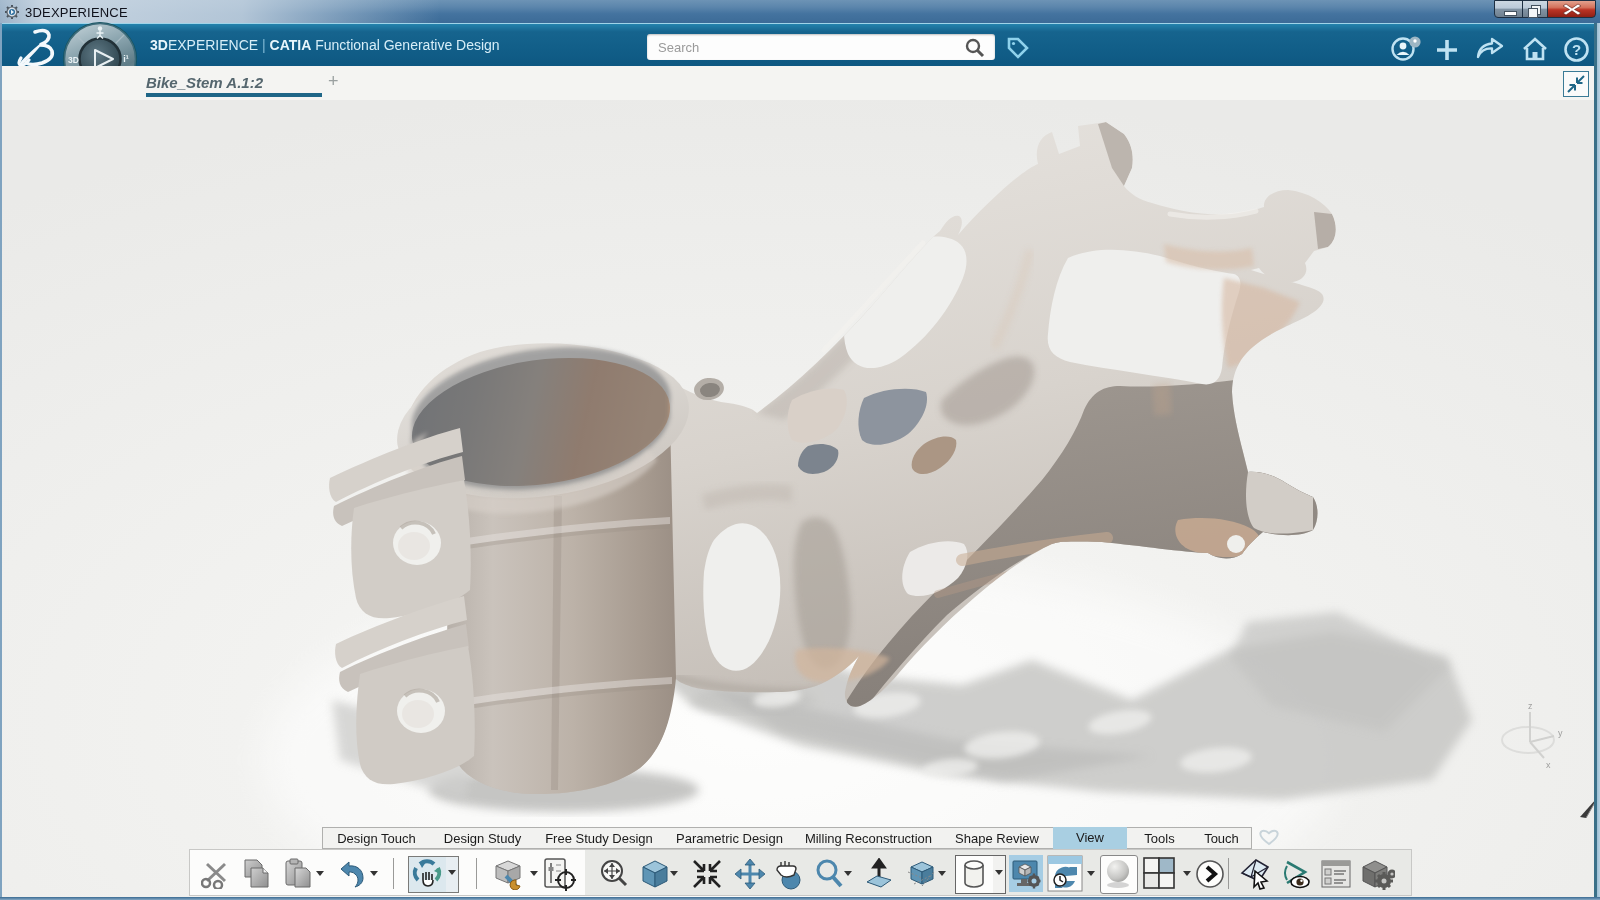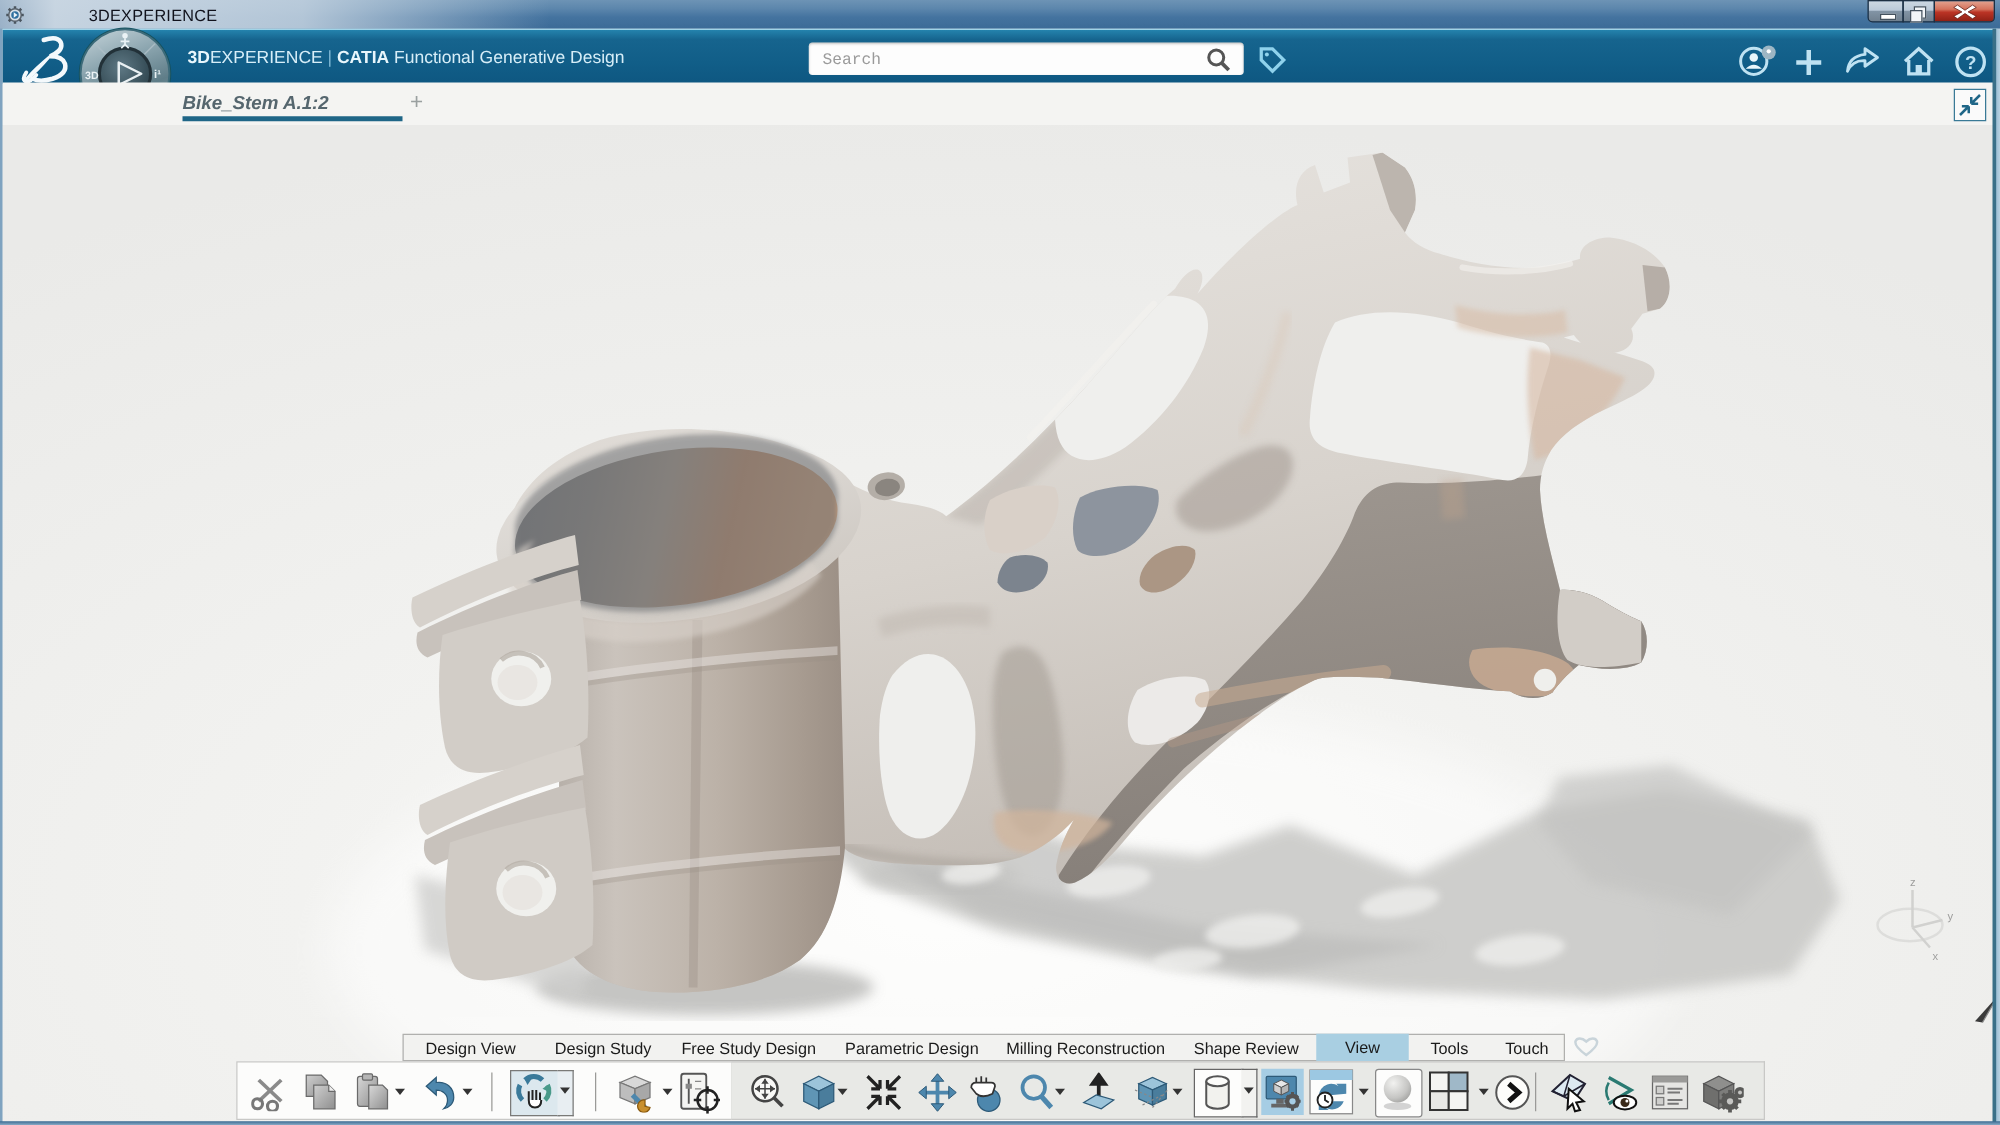--- a/index.html
+++ b/index.html
@@ -4,39 +4,39 @@
 <style>
   html,body{margin:0;padding:0;width:1600px;height:900px;overflow:hidden;
     font-family:"Liberation Sans", sans-serif;}
   #stage{position:absolute;left:0;top:0;width:1600px;height:900px;background:#ecedec;}
   .abs{position:absolute;}
   
   #titlebar{left:0;top:0;width:1600px;height:23px;
     background:linear-gradient(180deg,#6d93b5 0%,#5c86ac 30%,#44739f 60%,#3c6b97 100%);}
   #titleglow{left:0;top:0;width:440px;height:23px;
     background:linear-gradient(90deg,rgba(185,200,215,.75) 0%,rgba(205,217,228,.95) 10%,rgba(198,212,225,.85) 55%,rgba(160,185,210,0) 100%);}
-  #titletext{left:25px;top:5px;font-size:13px;color:#10121c;letter-spacing:.2px;margin-left:46px;}
+  #titletext{left:25px;top:5px;font-size:13px;color:#10121c;letter-spacing:.2px;}
   
   #winbtns{left:1494px;top:0;width:102px;height:19px;}
   .wbtn{position:absolute;top:0;height:18px;border:1px solid #1d2f42;box-sizing:border-box;}
   #btnmin{left:0;width:29px;border-radius:0 0 0 4px;
     background:linear-gradient(180deg,#cdd8e2 0%,#bac9d8 45%,#8294a5 50%,#70808f 100%);}
   #btnmax{left:28px;width:26px;
     background:linear-gradient(180deg,#cdd8e2 0%,#bac9d8 45%,#8294a5 50%,#70808f 100%);}
   #btnclose{left:53px;width:49px;border-radius:0 0 4px 0;
     background:linear-gradient(180deg,#e2a18e 0%,#d4725c 40%,#bb3425 55%,#8f2015 100%);}
   
   #appheader{left:2px;top:23px;width:1596px;height:43px;
     background:linear-gradient(180deg,#2483ad 0%,#16648e 18%,#115e88 60%,#0e5781 100%);
     border-top:1px solid #9fd4e8;}
   #brandtext{left:148px;top:13px;font-size:14px;color:#d7eef8;}
   #brandtext b{font-weight:bold;color:#e8f6fc;}
   #searchbox{left:645px;top:10px;width:348px;height:26px;background:#fdfdfd;border-radius:3px;
     box-shadow:inset 0 1px 2px rgba(0,0,0,.25);}
-  #searchtext{left:656px;top:16px;font-size:13px;color:#9a9a9a;font-family:Liberation Mono, monospace;}
+  #searchtext{left:656px;top:16px;font-size:13px;color:#9a9a9a;}
   
   #tabrow{left:2px;top:66px;width:1596px;height:34px;background:#f4f4f2;border-bottom:1px solid #e0e0de;}
   #tabname{left:146px;top:74px;width:176px;font-size:15px;font-weight:bold;
     font-style:italic;color:#55666e;}
   #tabline{left:146px;top:93px;width:176px;height:4px;background:#1f6687;}
   #tabplus{left:328px;top:71px;font-size:18px;color:#9aa0a0;}
   
   #viewport{left:2px;top:100px;width:1595px;height:797px;overflow:hidden;}
   
   #actiontabs{left:320px;top:727px;width:930px;height:22px;background:#f2f2f0;
@@ -351,21 +351,21 @@
       <ellipse cx="707" cy="289" rx="15" ry="11" transform="rotate(-8 707 289)" fill="#b4aea7"></ellipse>
       <ellipse cx="708" cy="290" rx="10" ry="7" transform="rotate(-8 708 290)" fill="#8a857f"></ellipse>
 
       <g stroke="#f3f1ee" stroke-width="5" fill="none" opacity="0.6" stroke-linecap="round">
         <path d="M822 250 C856 214 890 176 921 143"></path>
         <path d="M1168 114 C1196 119 1228 118 1254 111"></path>
       </g>
     </svg>
 
     <div class="abs" id="actiontabs">
-      <div class="atab" style="width:107px">Design View</div>
+      <div class="atab" style="width:107px">Design Touch</div>
       <div class="atab" style="width:105px">Design Study</div>
       <div class="atab" style="width:128px">Free Study Design</div>
       <div class="atab" style="width:133px">Parametric Design</div>
       <div class="atab" style="width:145px">Milling Reconstruction</div>
       <div class="atab" style="width:112px">Shape Review</div>
       <div class="atab" style="width:74px;background:#a9cfe2;height:22px;line-height:22px;">View</div>
       <div class="atab" style="width:65px">Tools</div>
       <div class="atab" style="width:59px">Touch</div>
     </div>
     <svg class="abs" id="heart" viewBox="0 0 22 18">

